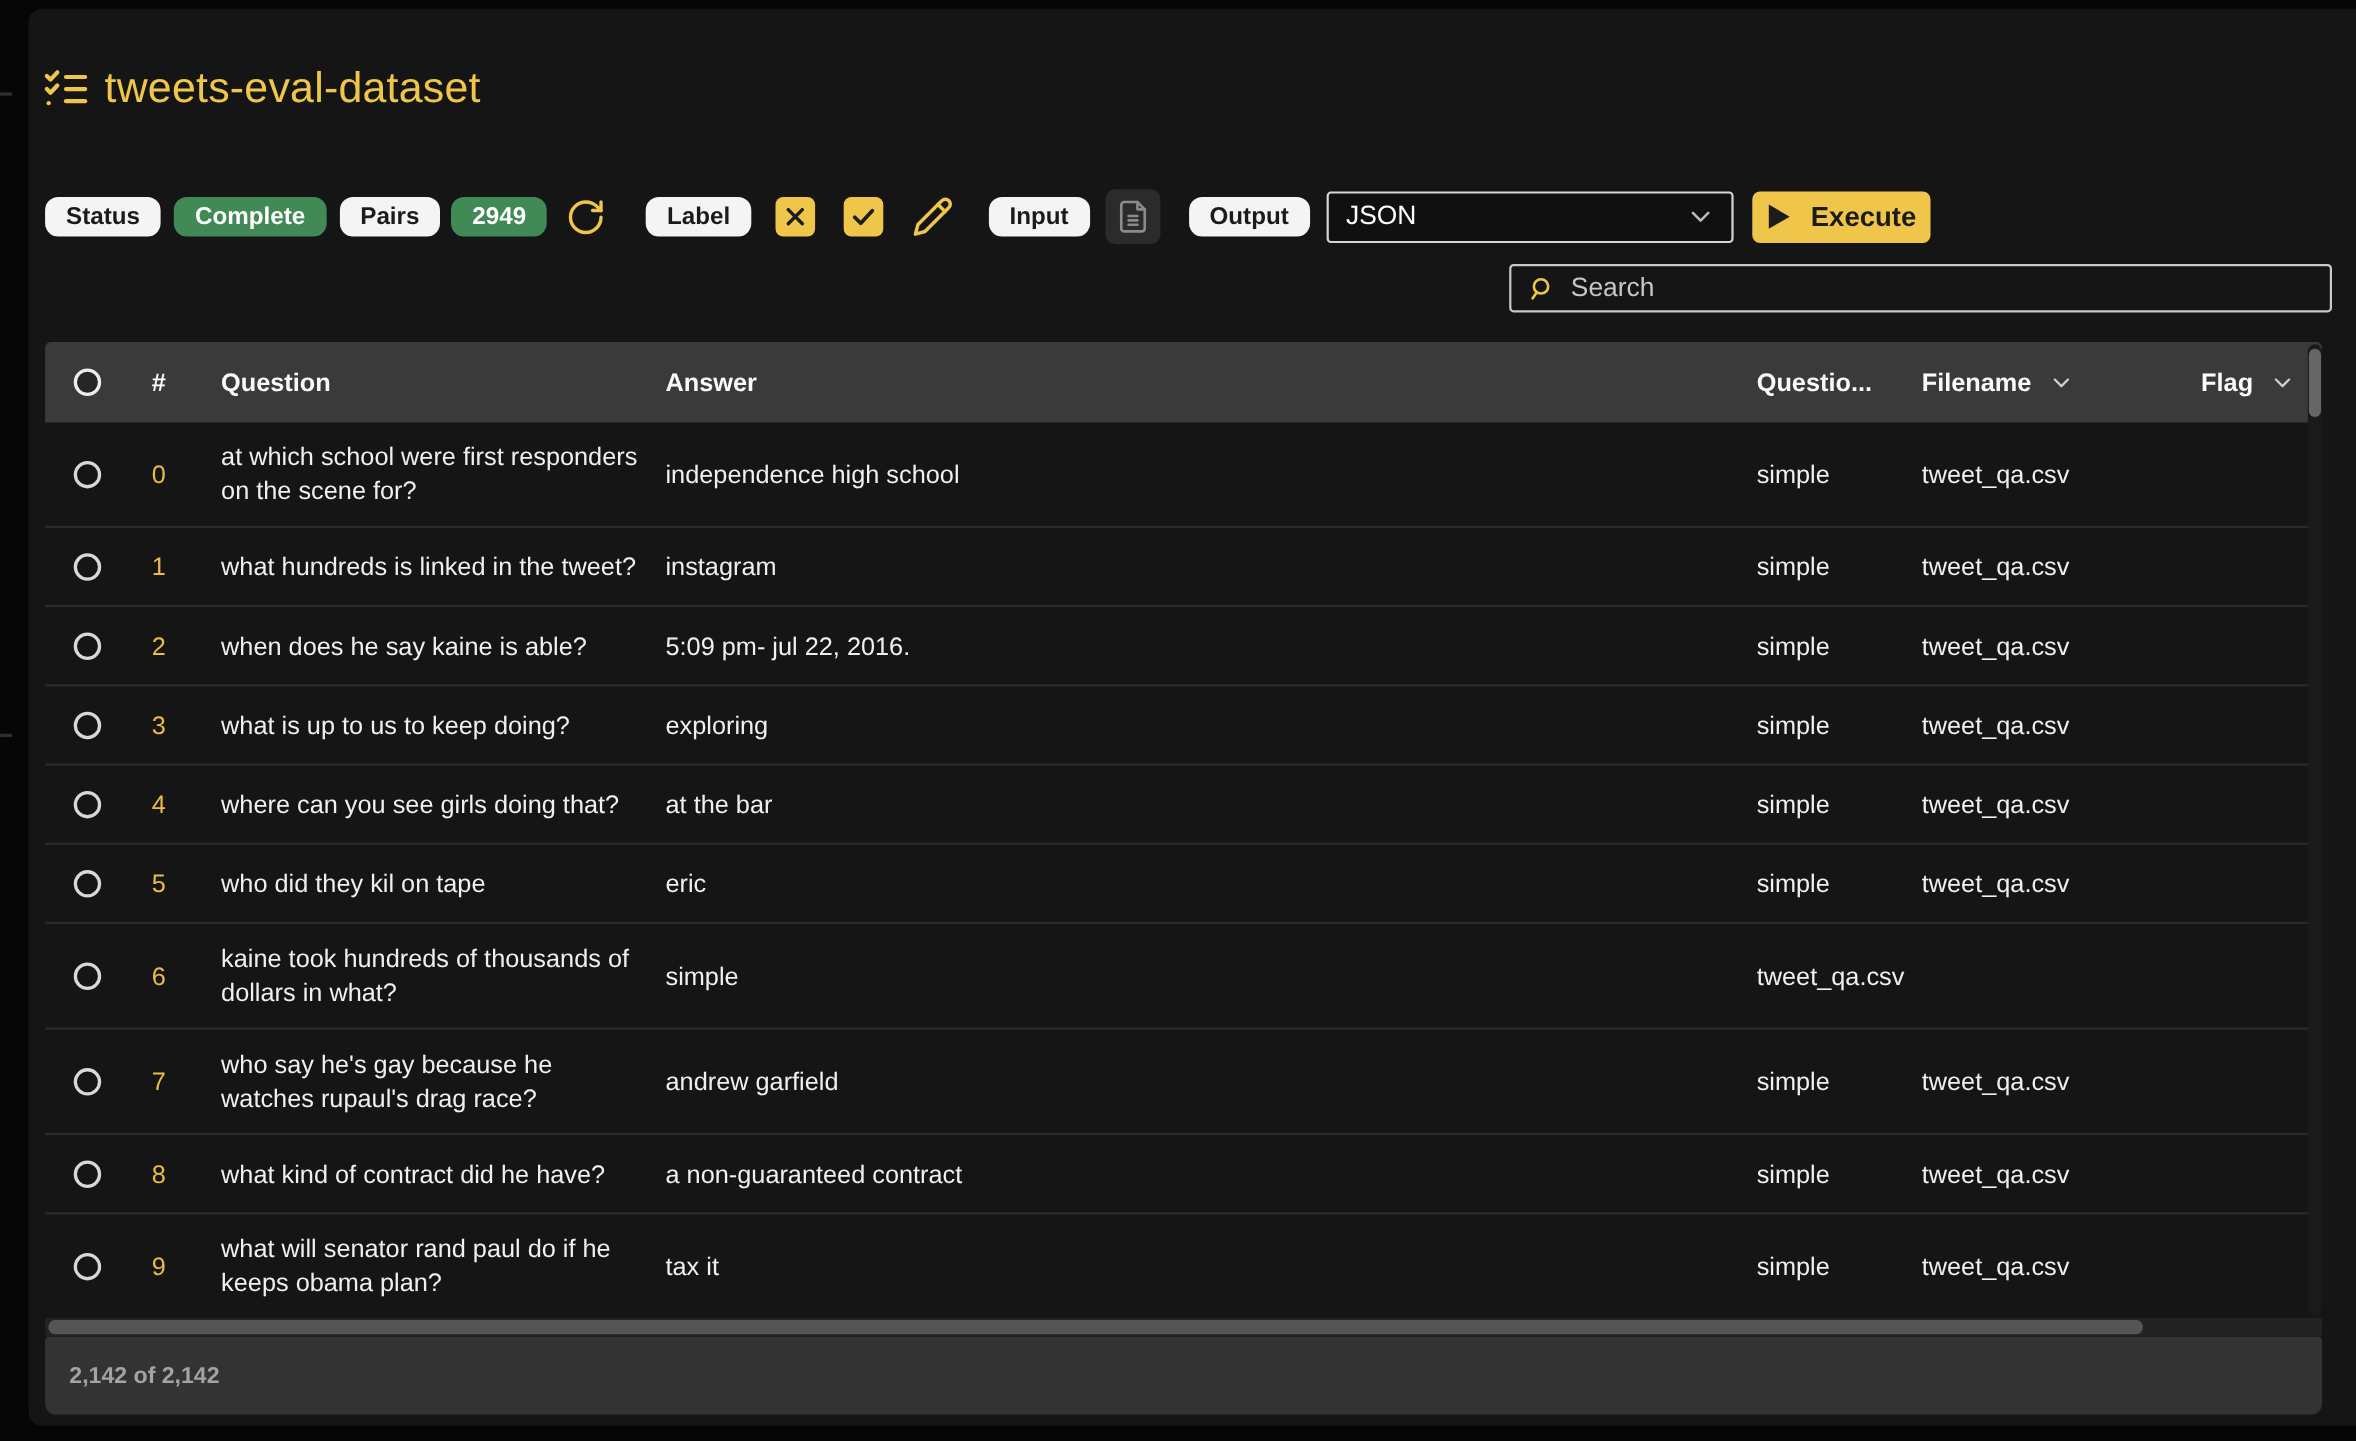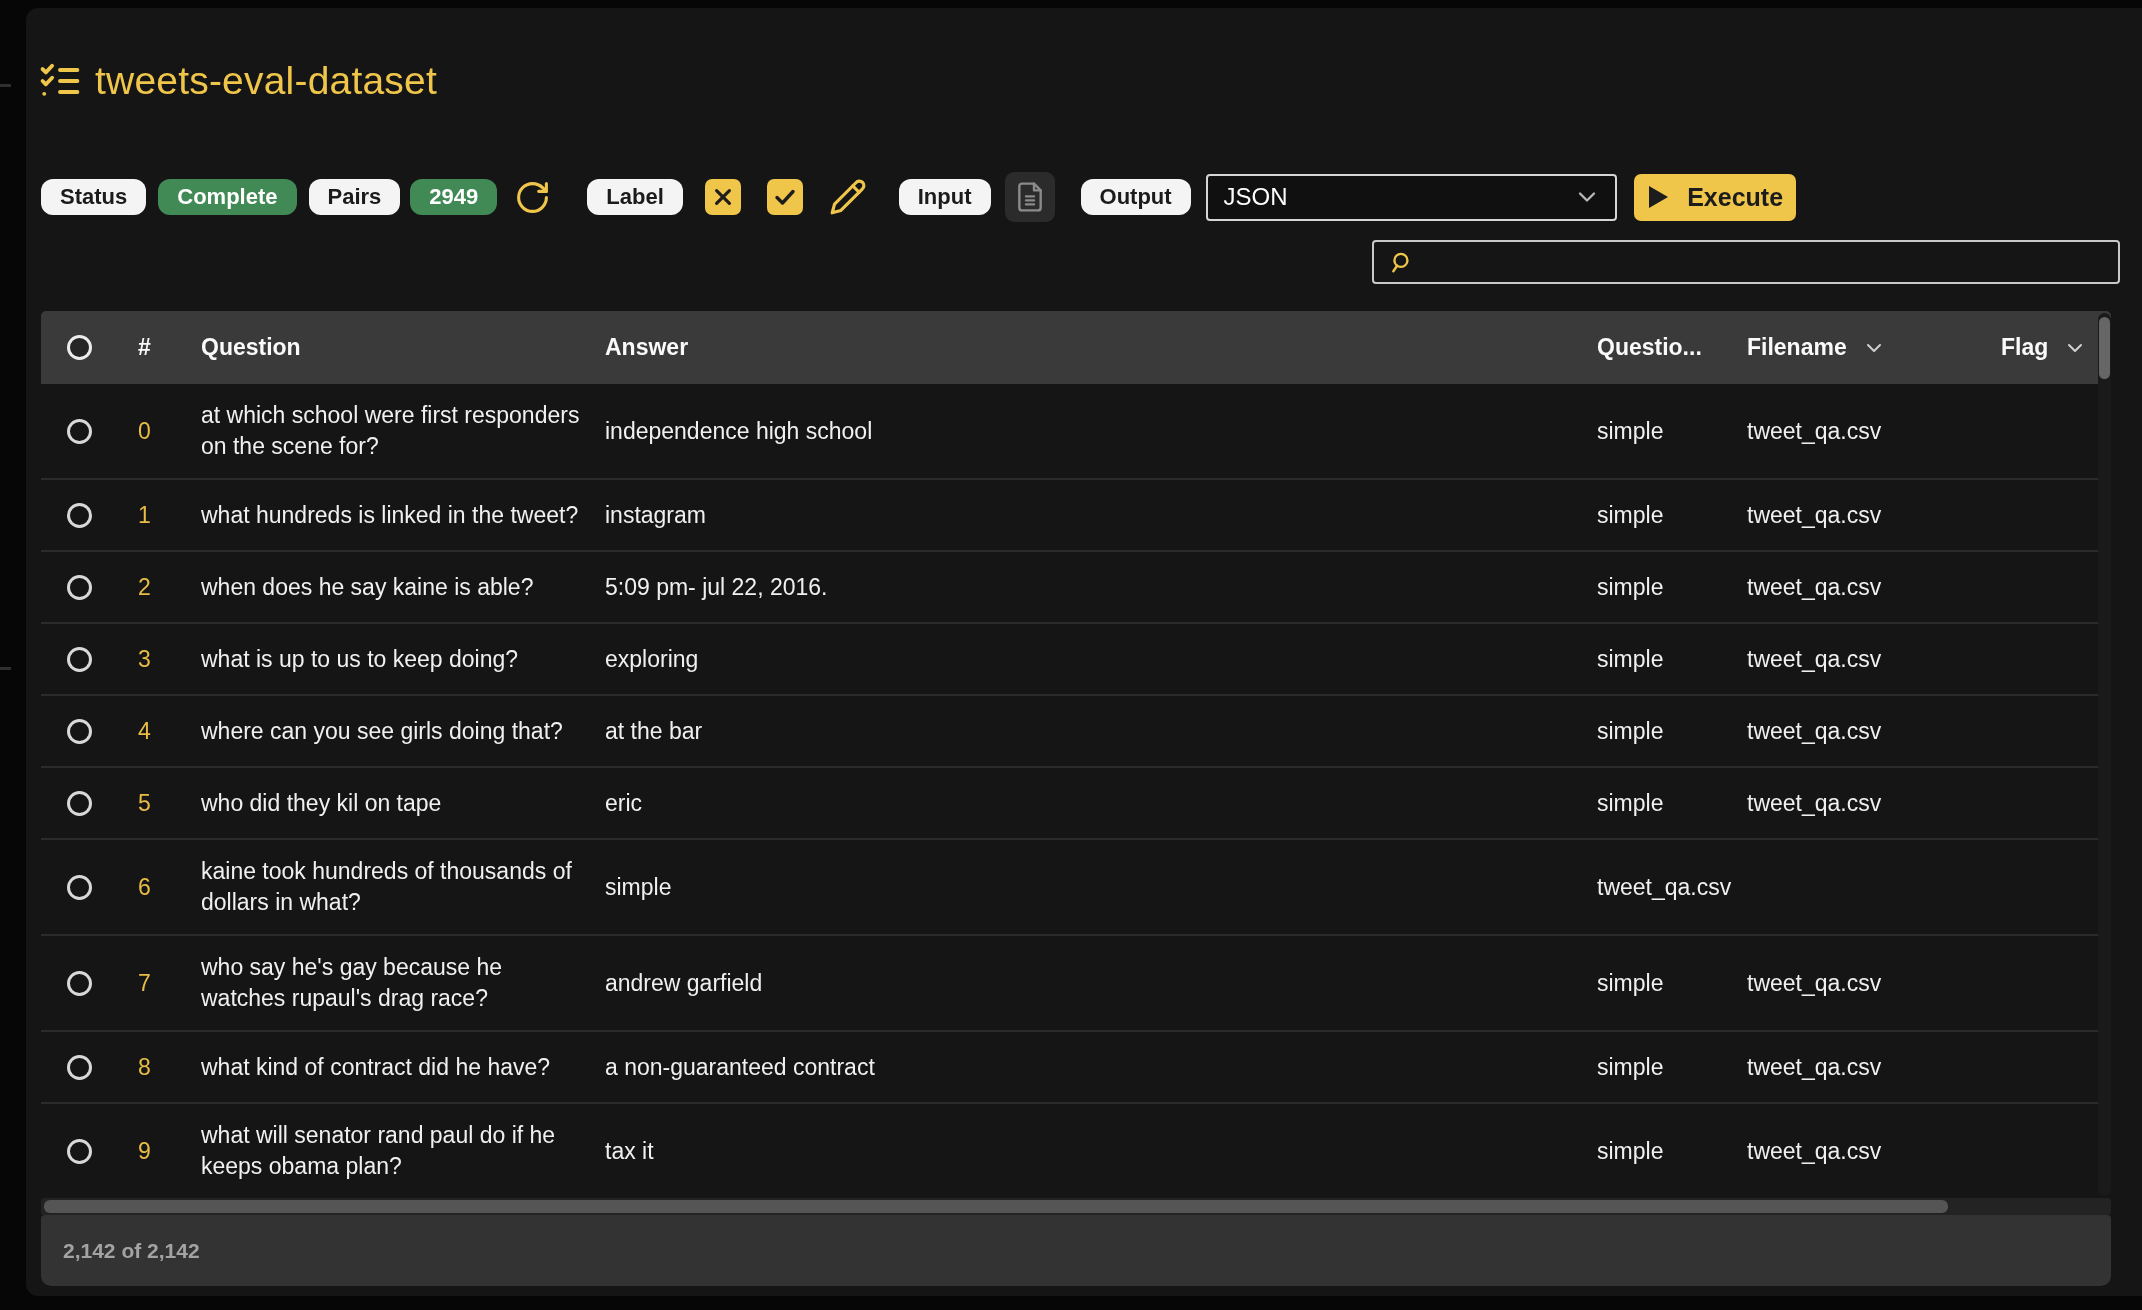--- a/index.html
+++ b/index.html
@@ -19,21 +19,21 @@
   
   .toolbar { position:absolute; left:15px; top:164px; height:50px; display:flex; align-items:center;text-align:right; }
   .pill { height:36px; padding:0 19px; border-radius:12px; background:#f4f4f4; color:#1b1b1b;
           font-weight:700; font-size:22px; display:flex; align-items:center; white-space:nowrap; }
   .pill.green { background:#418a56; color:#ffffff; }
   .sq-btn { width:36px; height:36px; border-radius:7px; background:#f0c64a;
             display:flex; align-items:center; justify-content:center; }
   .icon-wrap { display:flex; align-items:center; justify-content:center; }
   .doc-btn { width:50px; height:50px; border-radius:9px; background:#2b2b2b;
              display:flex; align-items:center; justify-content:center; }
-  .select { width:411px; height:47px; border:2px solid #d6d6d6; border-radius:4px; background:#101010;
+  .select { width:370px; height:47px; border:2px solid #d6d6d6; border-radius:4px; background:#101010;
             display:flex; align-items:center; padding:0 14px 0 16px; color:#fdfdfd; font-size:24px; }
   .select .chev { margin-left:auto; display:flex; }
   .exec { width:162px; height:47px; background:#f0c64a; border-radius:7px; display:flex;
           align-items:center; justify-content:center; gap:17px; color:#1c1c1c; font-weight:700; font-size:25px; }
   .ml12{margin-left:12px}.ml10{margin-left:10px}.ml17{margin-left:17px}.ml22{margin-left:22px}
   .ml26{margin-left:26px}.ml32{margin-left:32px}.ml36{margin-left:36px}.ml14{margin-left:14px}.ml15{margin-left:15px}
 
   
   .searchrow { position:absolute; top:232px; right:22px; width:748px; height:44px; }
   .search { width:100%; height:100%; border:2px solid #c9c9c9; border-radius:4px; background:transparent;
@@ -163,20 +163,21 @@
   </div>
 
   <div class="searchrow">
     <div class="search">
       <span>
         <svg width="26" height="26" viewBox="0 0 24 24" fill="none" stroke="#f0c64a" stroke-width="2.2" stroke-linecap="round">
           <circle cx="11" cy="10.5" r="6"></circle>
             <path d="m7.5 15.5-3.5 5"></path>
         </svg>
       </span>
+      <input type="text" placeholder="Search" style="">
     </div>
   </div>
 
   <div class="table">
     <div class="thead rowgrid">
       <div class="radio"></div>
       <div class="cell cell-idx">#</div>
       <div class="cell cell-q">Question</div>
       <div class="cell">Answer</div>
       <div class="cell">Questio...</div>

